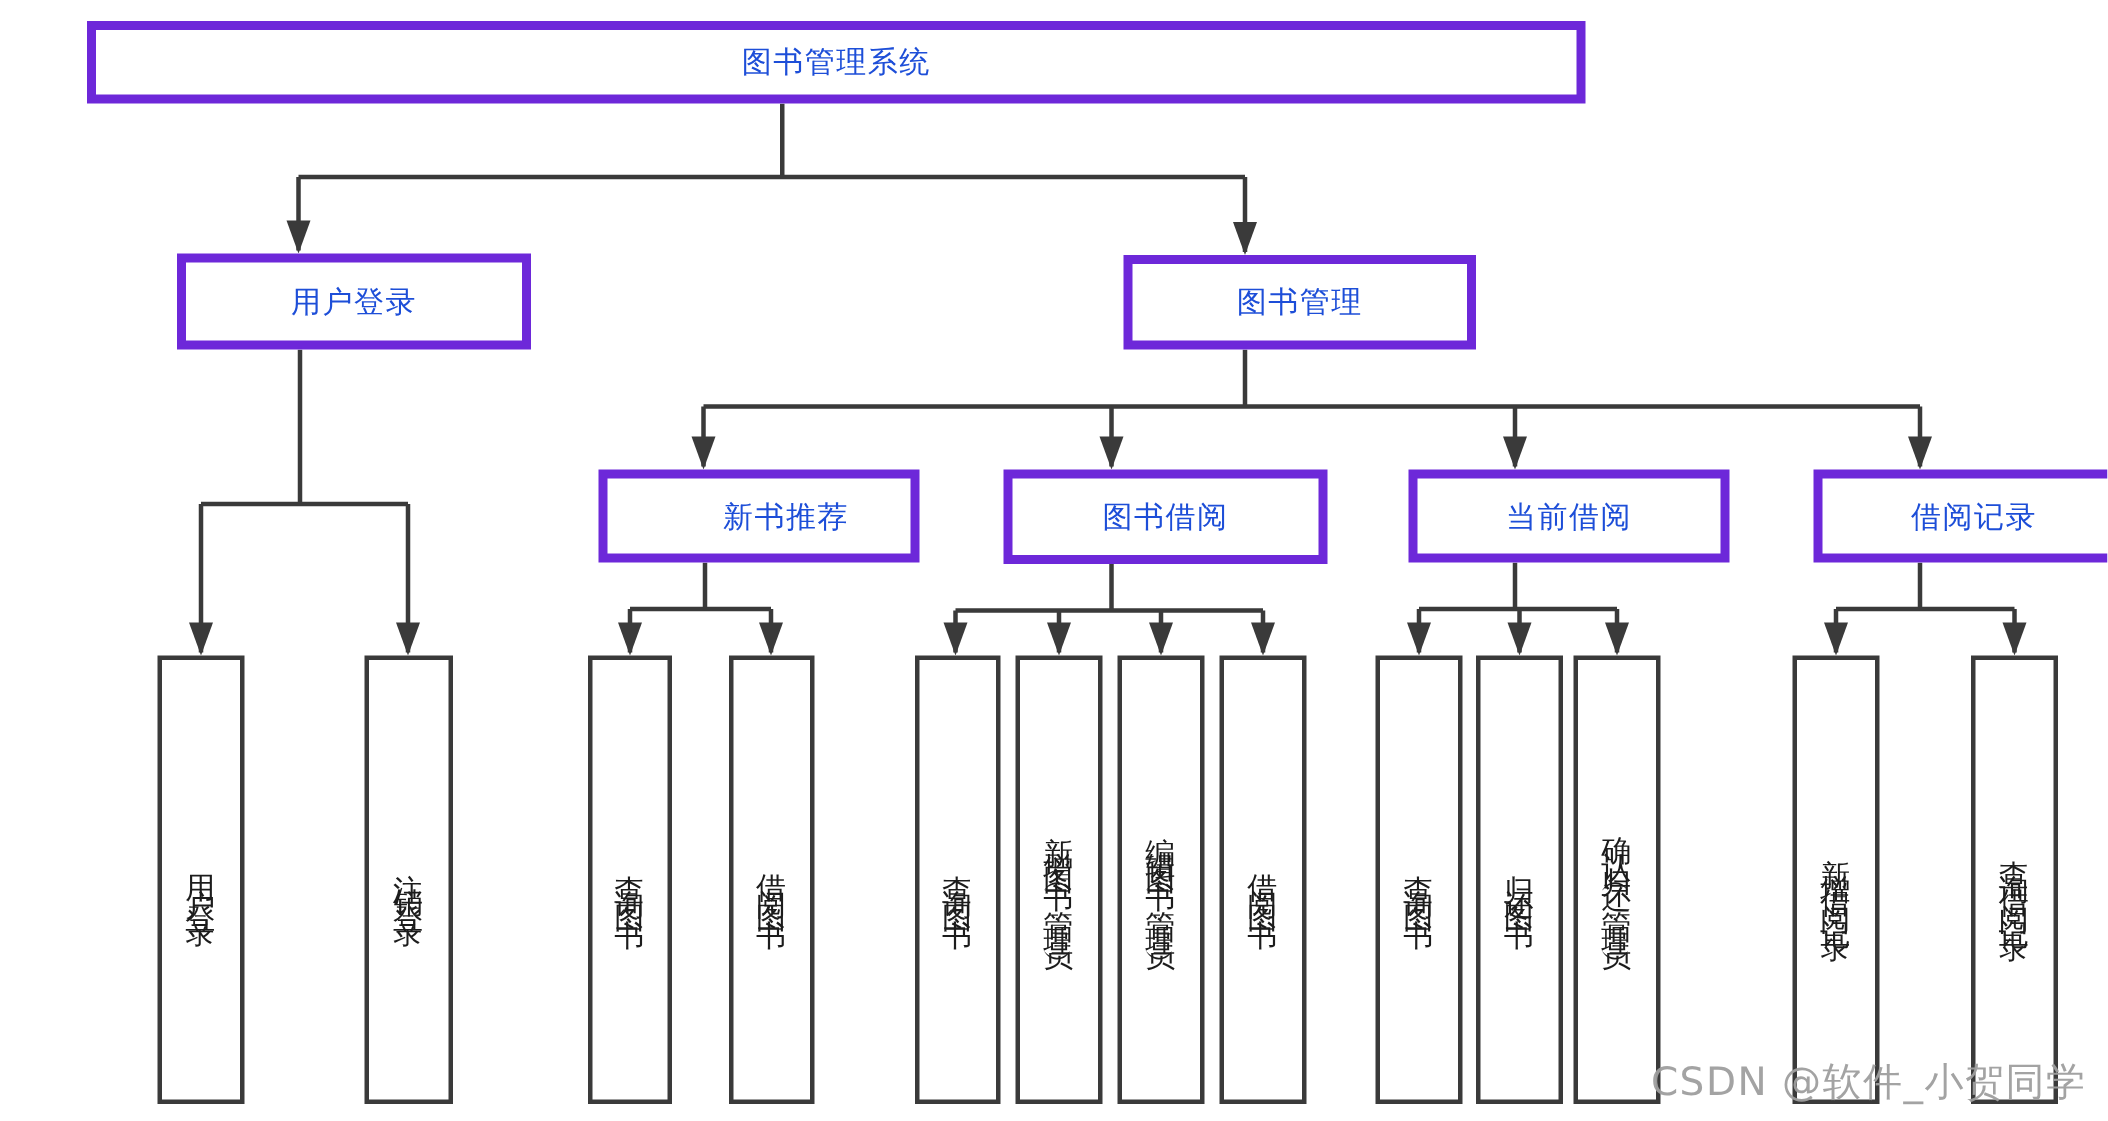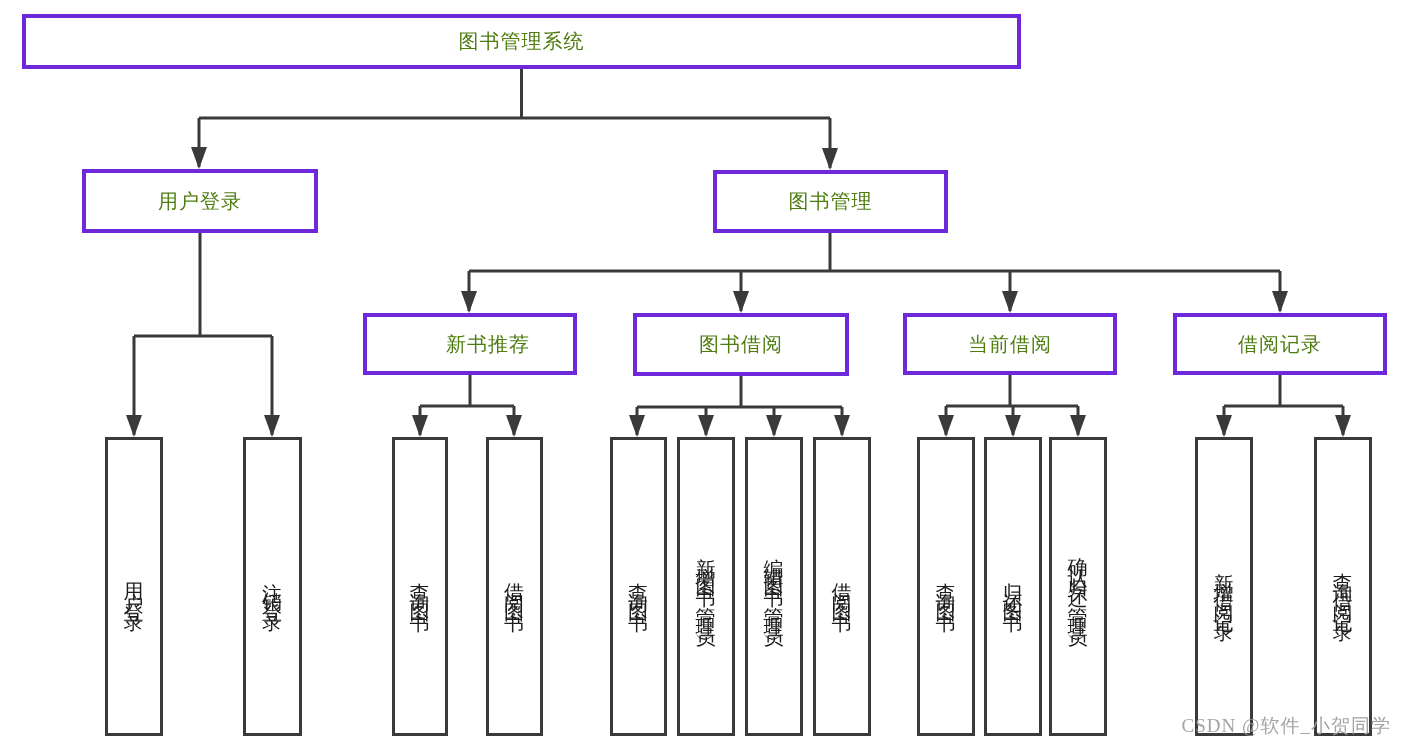--- a/index.html
+++ b/index.html
@@ -17,29 +17,30 @@
   }
   .wires {
     position: absolute;
     left: 0;
     top: 0;
     z-index: 1;
   }
   .hbox {
     position: absolute;
     box-sizing: border-box;
-    border: 4px solid #6d28d9;
+    border: 6px solid #6d28d9;
     background: #ffffff;
     display: flex;
     align-items: center;
     justify-content: center;
     font-size: 20px;
-    color: #4d7c0f;
+    color: #1d4ed8;
     letter-spacing: 1px;
     z-index: 2;
+    margin-left: 36px;
   }
   .vbox {
     position: absolute;
     box-sizing: border-box;
     border: 3px solid #3a3a3a;
     background: #ffffff;
     display: flex;
     align-items: center;
     justify-content: center;
     z-index: 2;
@@ -50,26 +51,25 @@
     font-size: 20px;
     line-height: 1;
     letter-spacing: 10px;
     color: #1c1c1c;
     white-space: nowrap;
   }
   .watermark {
     position: absolute;
     right: 14px;
     bottom: 8px;
-    font-size: 19px;
+    font-size: 26px;
     color: rgba(158, 158, 158, 0.95);
     letter-spacing: 1px;
     z-index: 3;
     pointer-events: none;
-    font-family: Liberation Serif, serif;
   }
 </style>
 </head>
 <body>
 
 <div class="stage">
 
   <svg class="wires" width="1405" height="747" viewBox="0 0 1405 747">
     <g stroke="#3a3a3a" stroke-width="3" fill="none">
 

